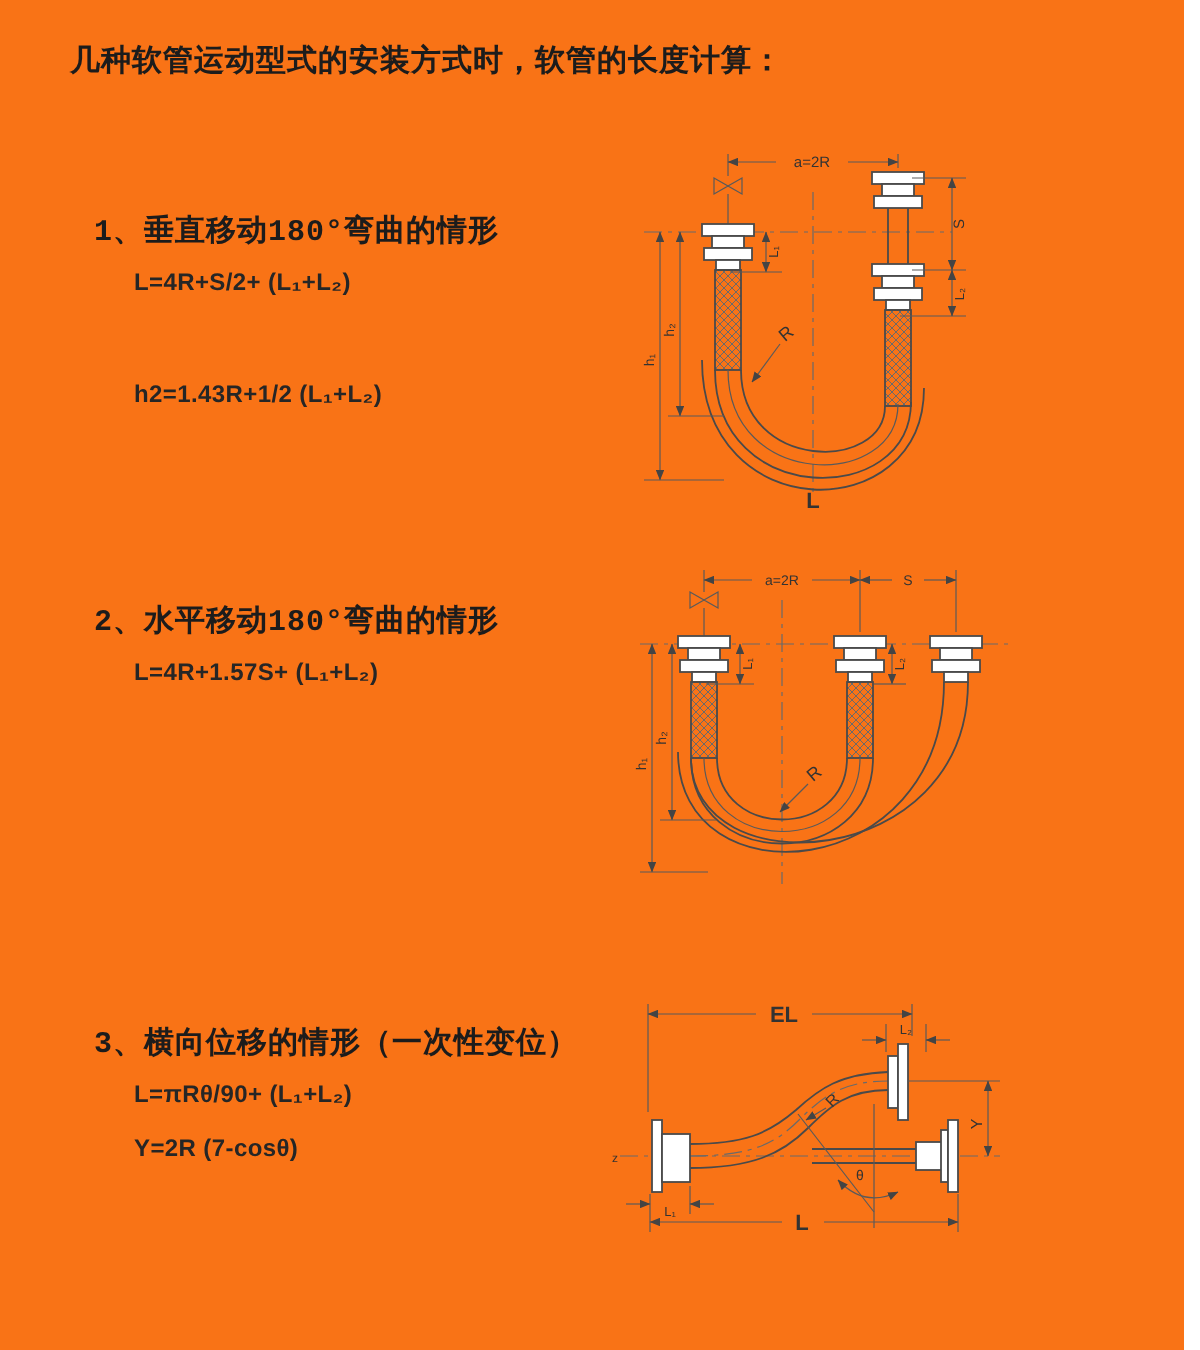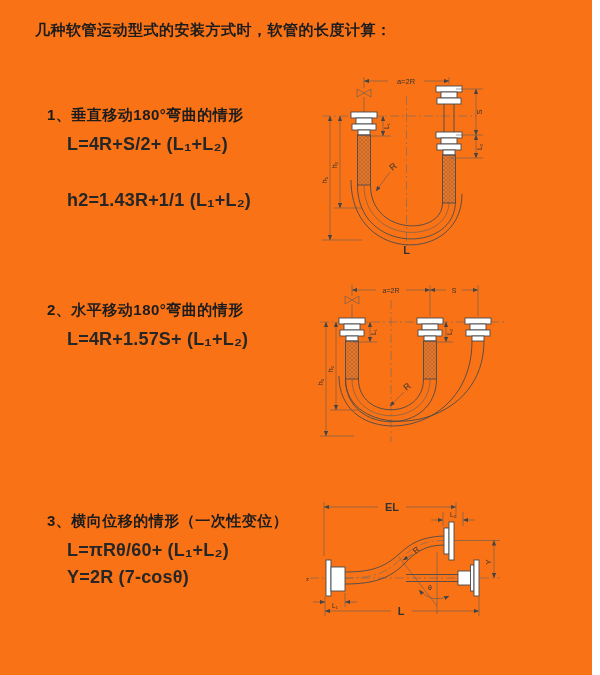--- a/index.html
+++ b/index.html
@@ -5,49 +5,49 @@
   html,body{margin:0;padding:0;background:#ffffff;}
   .page{
     position:relative;width:592px;height:675px;background:#f97316;overflow:hidden;
     font-family:"Liberation Sans","DejaVu Sans",sans-serif;color:#1c1c1c;
   }
   .title{
     position:absolute;left:35px;top:21px;font-size:15px;font-weight:bold;
     letter-spacing:0.5px;white-space:nowrap;
   }
   .sec-heading{
-    position:absolute;font-size:15px;font-weight:bold;letter-spacing:0.5px;white-space:nowrap;
+    position:absolute;font-size:15px;font-weight:bold;letter-spacing:0.5px;white-space:nowrap;font-family:Liberation Mono, monospace;
   }
   .formula{
-    position:absolute;font-size:18px;font-weight:bold;letter-spacing:0.2px;
+    position:absolute;font-size:12px;font-weight:bold;letter-spacing:0.2px;
     color:#262626;white-space:nowrap;
   }
   svg{position:absolute;}
   svg text{font-family:"Liberation Sans","DejaVu Sans",sans-serif;fill:#333;}
   .ln{stroke:#4a4a4a;stroke-width:0.9;fill:none;}
   .thin{stroke:#5a5a5a;stroke-width:0.6;fill:none;}
   .cl{stroke:#6a6a6a;stroke-width:0.6;fill:none;stroke-dasharray:9 3 2 3;}
   .fl{fill:#ffffff;stroke:#4a4a4a;stroke-width:0.9;}
 </style>
 </head>
 <body>
 
 <div class="page">
 
   <div class="title">几种软管运动型式的安装方式时，软管的长度计算：</div>
 
   <div class="sec-heading" style="left:47px;top:106px">1、垂直移动180°弯曲的情形</div>
   <div class="formula" style="left:67px;top:134px">L=4R+S/2+ (L₁+L₂)</div>
-  <div class="formula" style="left:67px;top:190px">h2=1.43R+1/1 (L₁+L₂)</div>
+  <div class="formula" style="left:67px;top:190px">h2=1.43R+1/2 (L₁+L₂)</div>
 
   <div class="sec-heading" style="left:47px;top:301px">2、水平移动180°弯曲的情形</div>
   <div class="formula" style="left:67px;top:329px">L=4R+1.57S+ (L₁+L₂)</div>
 
   <div class="sec-heading" style="left:47px;top:512px">3、横向位移的情形（一次性变位）</div>
-  <div class="formula" style="left:67px;top:540px">L=πRθ/60+ (L₁+L₂)</div>
+  <div class="formula" style="left:67px;top:540px">L=πRθ/90+ (L₁+L₂)</div>
   <div class="formula" style="left:67px;top:567px">Y=2R (7-cosθ)</div>
 
   <svg style="left:306px;top:68px" width="290" height="192" viewBox="0 0 290 192">
     <defs>
       <marker id="a1" viewBox="0 0 10 8" refX="9.5" refY="4" markerWidth="9" markerHeight="7" orient="auto-start-reverse">
         <path d="M0,0L10,4L0,8Z" fill="#444"></path>
       </marker>
       <pattern id="h1p" width="4" height="4" patternUnits="userSpaceOnUse">
         <path d="M0,0L4,4M4,0L0,4" stroke="#6a6a6a" stroke-width="0.5"></path>
       </pattern>

